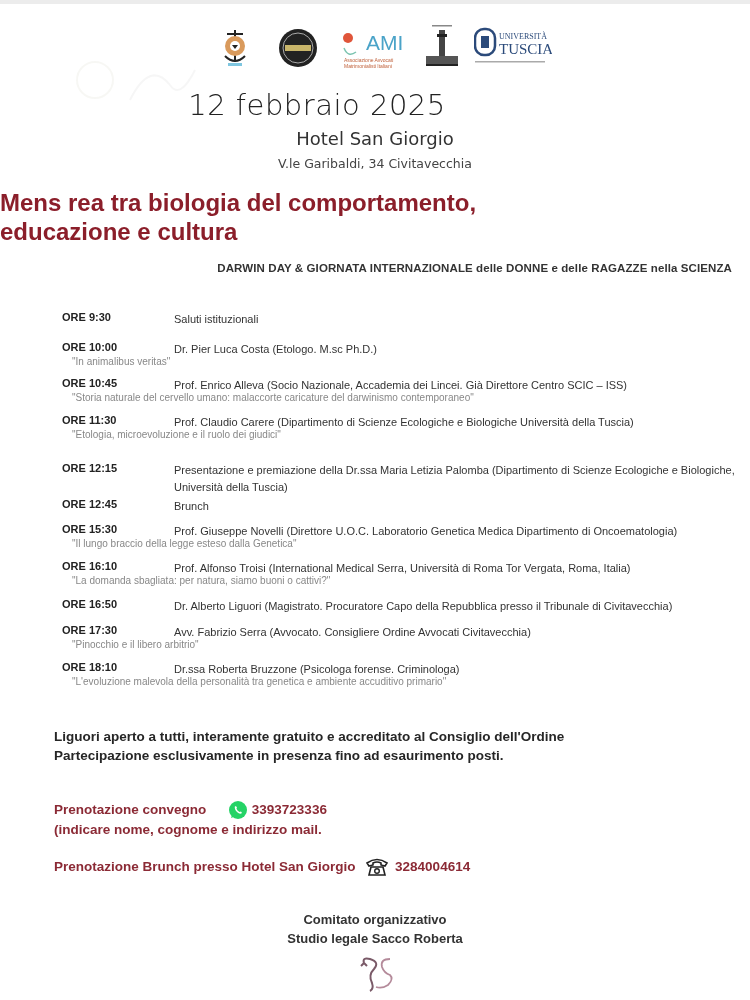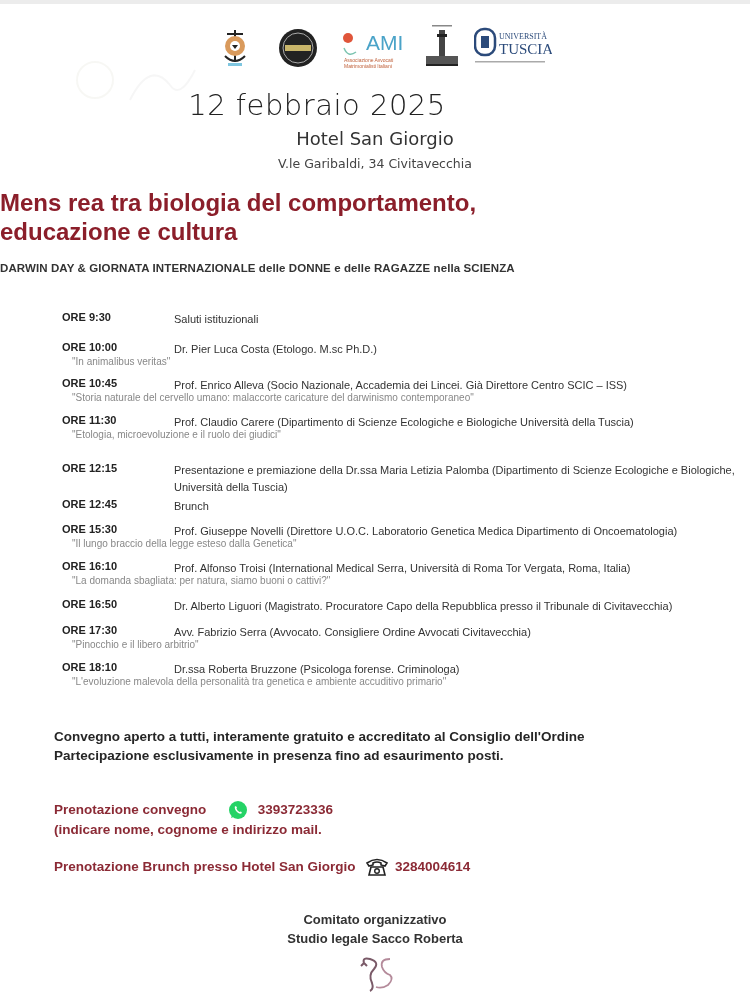--- a/index.html
+++ b/index.html
@@ -16,34 +16,34 @@
   .logos { position:absolute; top:24px; left:0; width:750px; height:48px; }
   .logo { position:absolute; top:0; }
 
   .date { position:absolute; top:88px; left:0; width:634px; text-align:center;
           font-family:"DejaVu Sans", sans-serif; font-weight:300; font-size:29px; color:#222; letter-spacing:0.5px; }
   .hotel { position:absolute; top:128px; left:0; width:750px; text-align:center; font-size:18px; color:#333; }
   .address { position:absolute; top:156px; left:0; width:750px; text-align:center; font-size:12.5px; color:#444; }
 
   .title { position:absolute; top:188px; left:0; width:750px; text-align:left;
            font-family:"Liberation Sans", sans-serif; font-size:24px; font-weight:bold; color:#8b1e2a; line-height:29px; }
-  .subtitle { position:absolute; top:262px; left:0; width:732px; text-align:left;
+  .subtitle { position:absolute; top:262px; left:0; width:732px; text-align:right;
               font-family:"Liberation Sans", sans-serif; font-size:11.5px; font-weight:bold; color:#333; letter-spacing:0.1px; }
 
   .program { position:absolute; left:62px; top:311px; width:660px; font-family:"Liberation Sans", sans-serif; }
   .item { position:absolute; left:0; width:660px; }
   .time { position:absolute; left:0; top:0; font-size:11px; font-weight:bold; color:#222; }
   .desc { position:absolute; left:72px; top:0; font-size:11px; color:#333; width:590px; line-height:17px;margin-left:40px; }
   .quote { position:absolute; left:10px; font-size:10px; color:#888; font-style:normal; }
 
   .info { position:absolute; left:54px; top:727px; width:640px; font-family:"Liberation Sans", sans-serif;
           font-size:13.5px; font-weight:bold; color:#262626; line-height:19px; }
   .booking { position:absolute; left:54px; font-family:"Liberation Sans", sans-serif; font-size:13.5px;
              font-weight:bold; color:#8b2a35; line-height:20px; }
-  .phone { color:#8b2a35; margin-left:6px; }
+  .phone { color:#8b2a35; }
   .icon-inline { display:inline-block; vertical-align:middle; }
 
   .organizer { position:absolute; top:910px; left:0; width:750px; text-align:center;
                font-family:"Liberation Sans", sans-serif; font-size:13px; font-weight:bold; color:#333; line-height:19px; }
   .rs-logo { position:absolute; left:358px; top:953px; }
 </style>
 </head>
 <body>
 
 <div class="topline"></div>
@@ -149,21 +149,21 @@
     <span class="quote" style="top:15px">"Pinocchio e il libero arbitrio"</span>
   </div>
   <div class="item" style="top:350px">
     <span class="time">ORE 18:10</span>
     <span class="desc">Dr.ssa Roberta Bruzzone (Psicologa forense. Criminologa)</span>
     <span class="quote" style="top:15px">"L'evoluzione malevola della personalità tra genetica e ambiente accuditivo primario"</span>
   </div>
 </div>
 
 <div class="info">
-  <div>Convegno aperto a tutti, interamente gratuito e accreditato al Consiglio dell'Ordine</div>
+  <div>Liguori aperto a tutti, interamente gratuito e accreditato al Consiglio dell'Ordine</div>
   <div>Partecipazione esclusivamente in presenza fino ad esaurimento posti.</div>
 </div>
 
 <div class="booking" style="top:800px">
   <span>Prenotazione convegno</span>
   <svg class="icon-inline" style="margin-left:18px" width="20" height="20" viewBox="0 0 20 20">
     <circle cx="10" cy="10" r="9" fill="#25d366"></circle>
     <path d="M3 18 L5 13 L8 16 Z" fill="#25d366"></path>
     <path d="M7 6 Q6 9 9 12 Q12 15 14 13 L13 11.5 L11.5 12 Q9 10.5 8.5 8.5 L9 7 Z" fill="#fff"></path>
   </svg>

